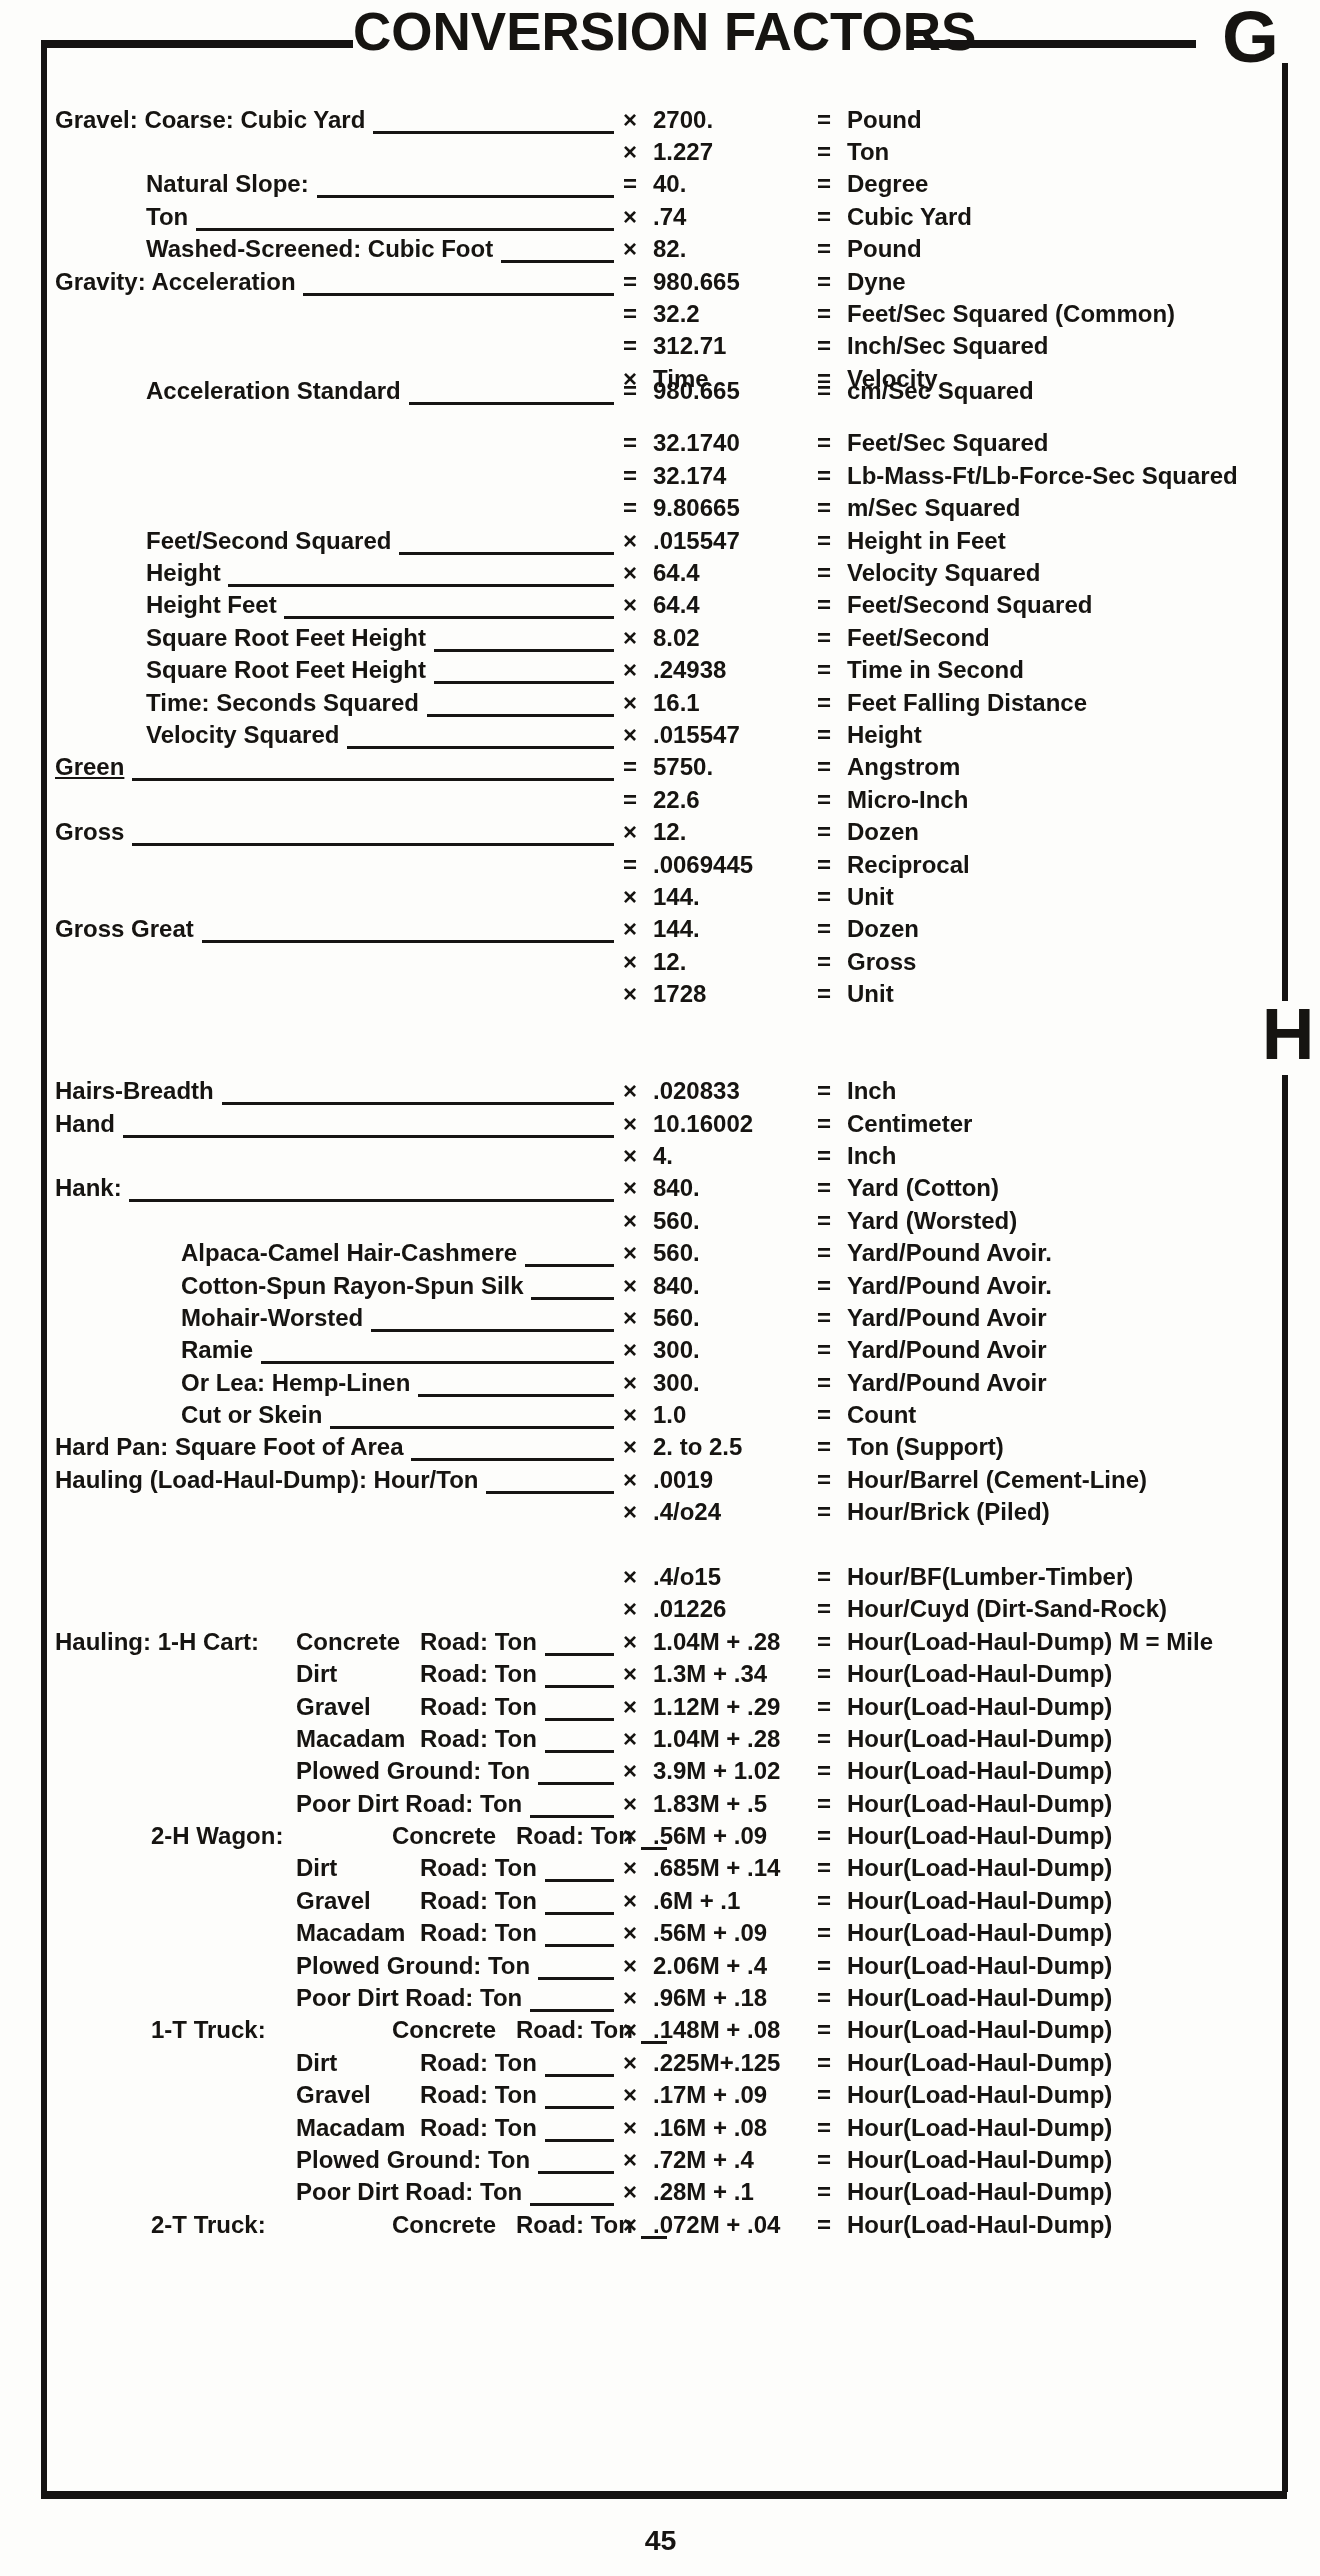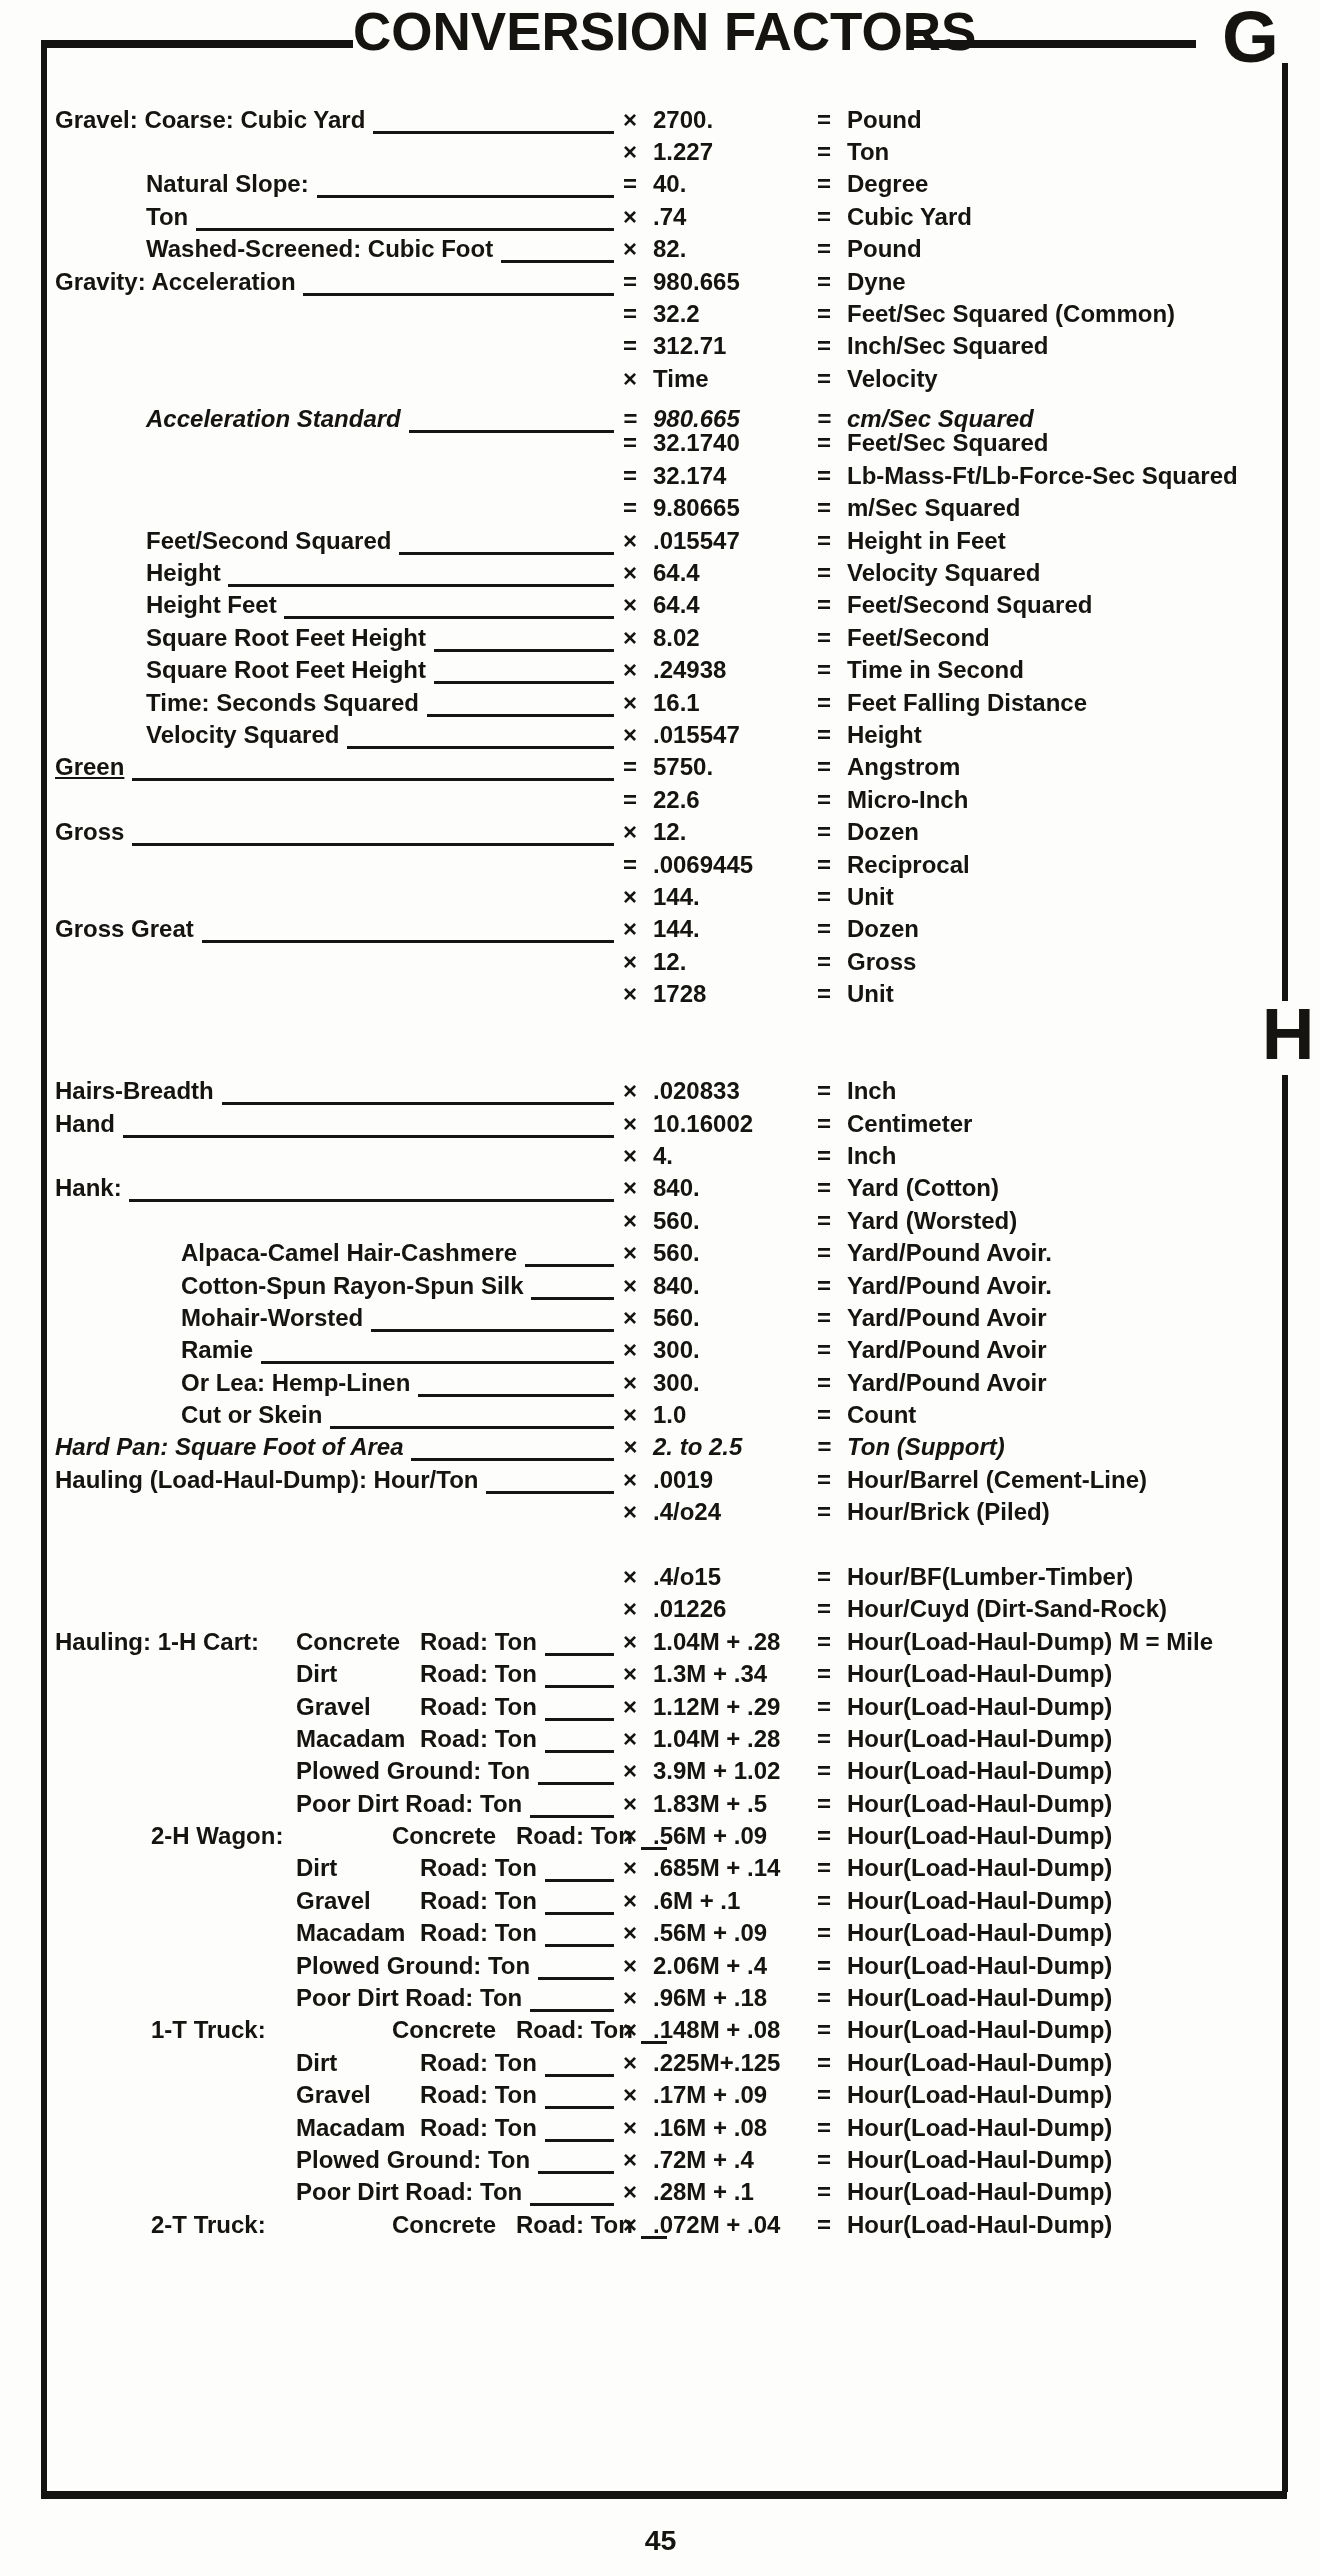--- a/index.html
+++ b/index.html
@@ -177,21 +177,21 @@
     <div class="lead">
       
       
       
       
       
     </div>
     <span class="val"><span class="op">×</span><span class="num">Time</span></span>
     <span class="res"><span class="eq">=</span><span class="unit">Velocity</span></span>
   </div>
-      <div class="row" style="top: 403px; font-style: italic;">
+      <div class="row" style="top: 375px;">
     <div class="lead">
 
       <span class="label" style="padding-left: 91px;">Acceleration Standard</span>
       <span class="leader"></span>
     </div>
     <span class="val"><span class="op">=</span><span class="num">980.665</span></span>
     <span class="res"><span class="eq">=</span><span class="unit">cm/Sec Squared</span></span>
   </div>
       <div class="row" style="top: 427px;">
     <div class="lead">
@@ -467,21 +467,21 @@
   </div>
       <div class="row" style="top: 1399px;">
     <div class="lead">
 
       <span class="label" style="padding-left: 126px; text-align: center;">Cut or Skein</span>
       <span class="leader"></span>
     </div>
     <span class="val"><span class="op">×</span><span class="num">1.0</span></span>
     <span class="res"><span class="eq">=</span><span class="unit">Count</span></span>
   </div>
-      <div class="row" style="top: 1431px; font-style: italic;">
+      <div class="row" style="top: 1431px;">
     <div class="lead">
 
       <span class="label" style="padding-left: 0px;">Hard Pan: Square Foot of Area</span>
       <span class="leader"></span>
     </div>
     <span class="val"><span class="op">×</span><span class="num">2. to 2.5</span></span>
     <span class="res"><span class="eq">=</span><span class="unit">Ton (Support)</span></span>
   </div>
       <div class="row" style="top: 1464px;">
     <div class="lead">

